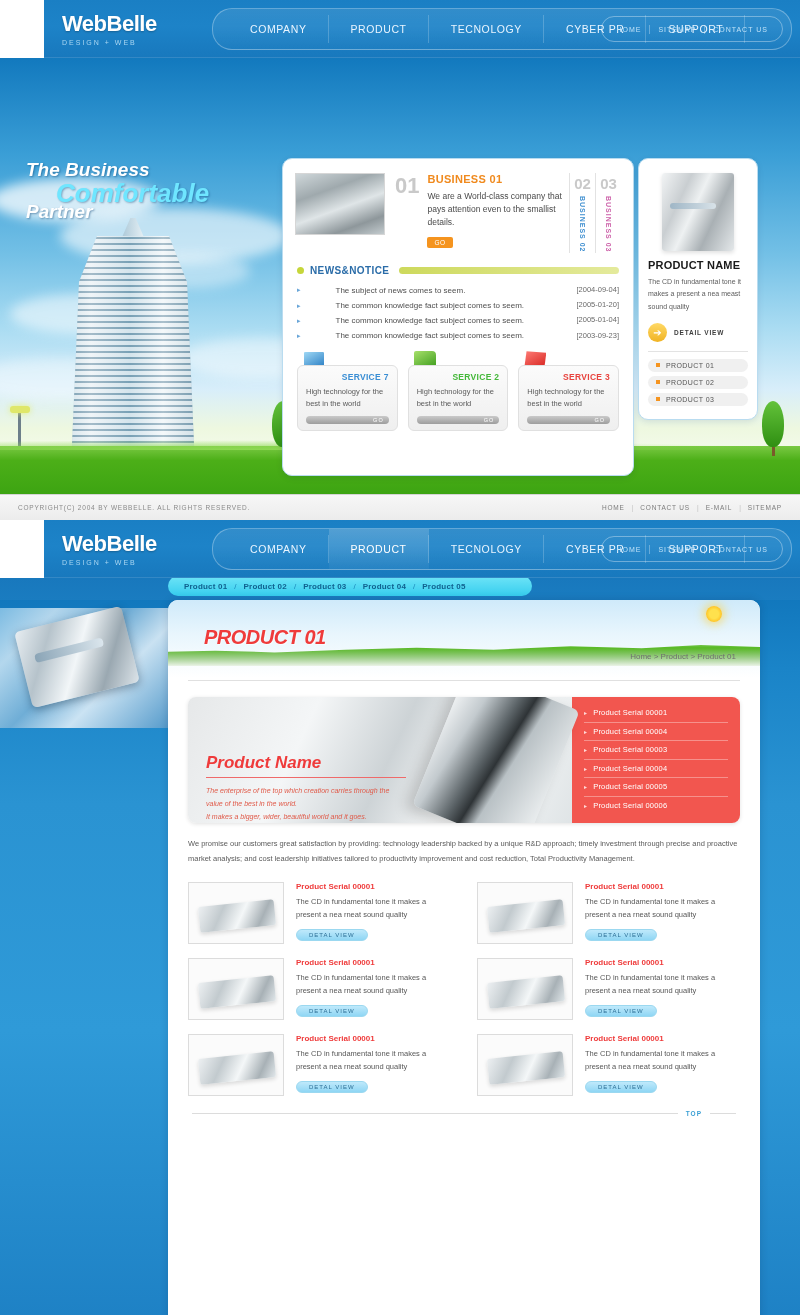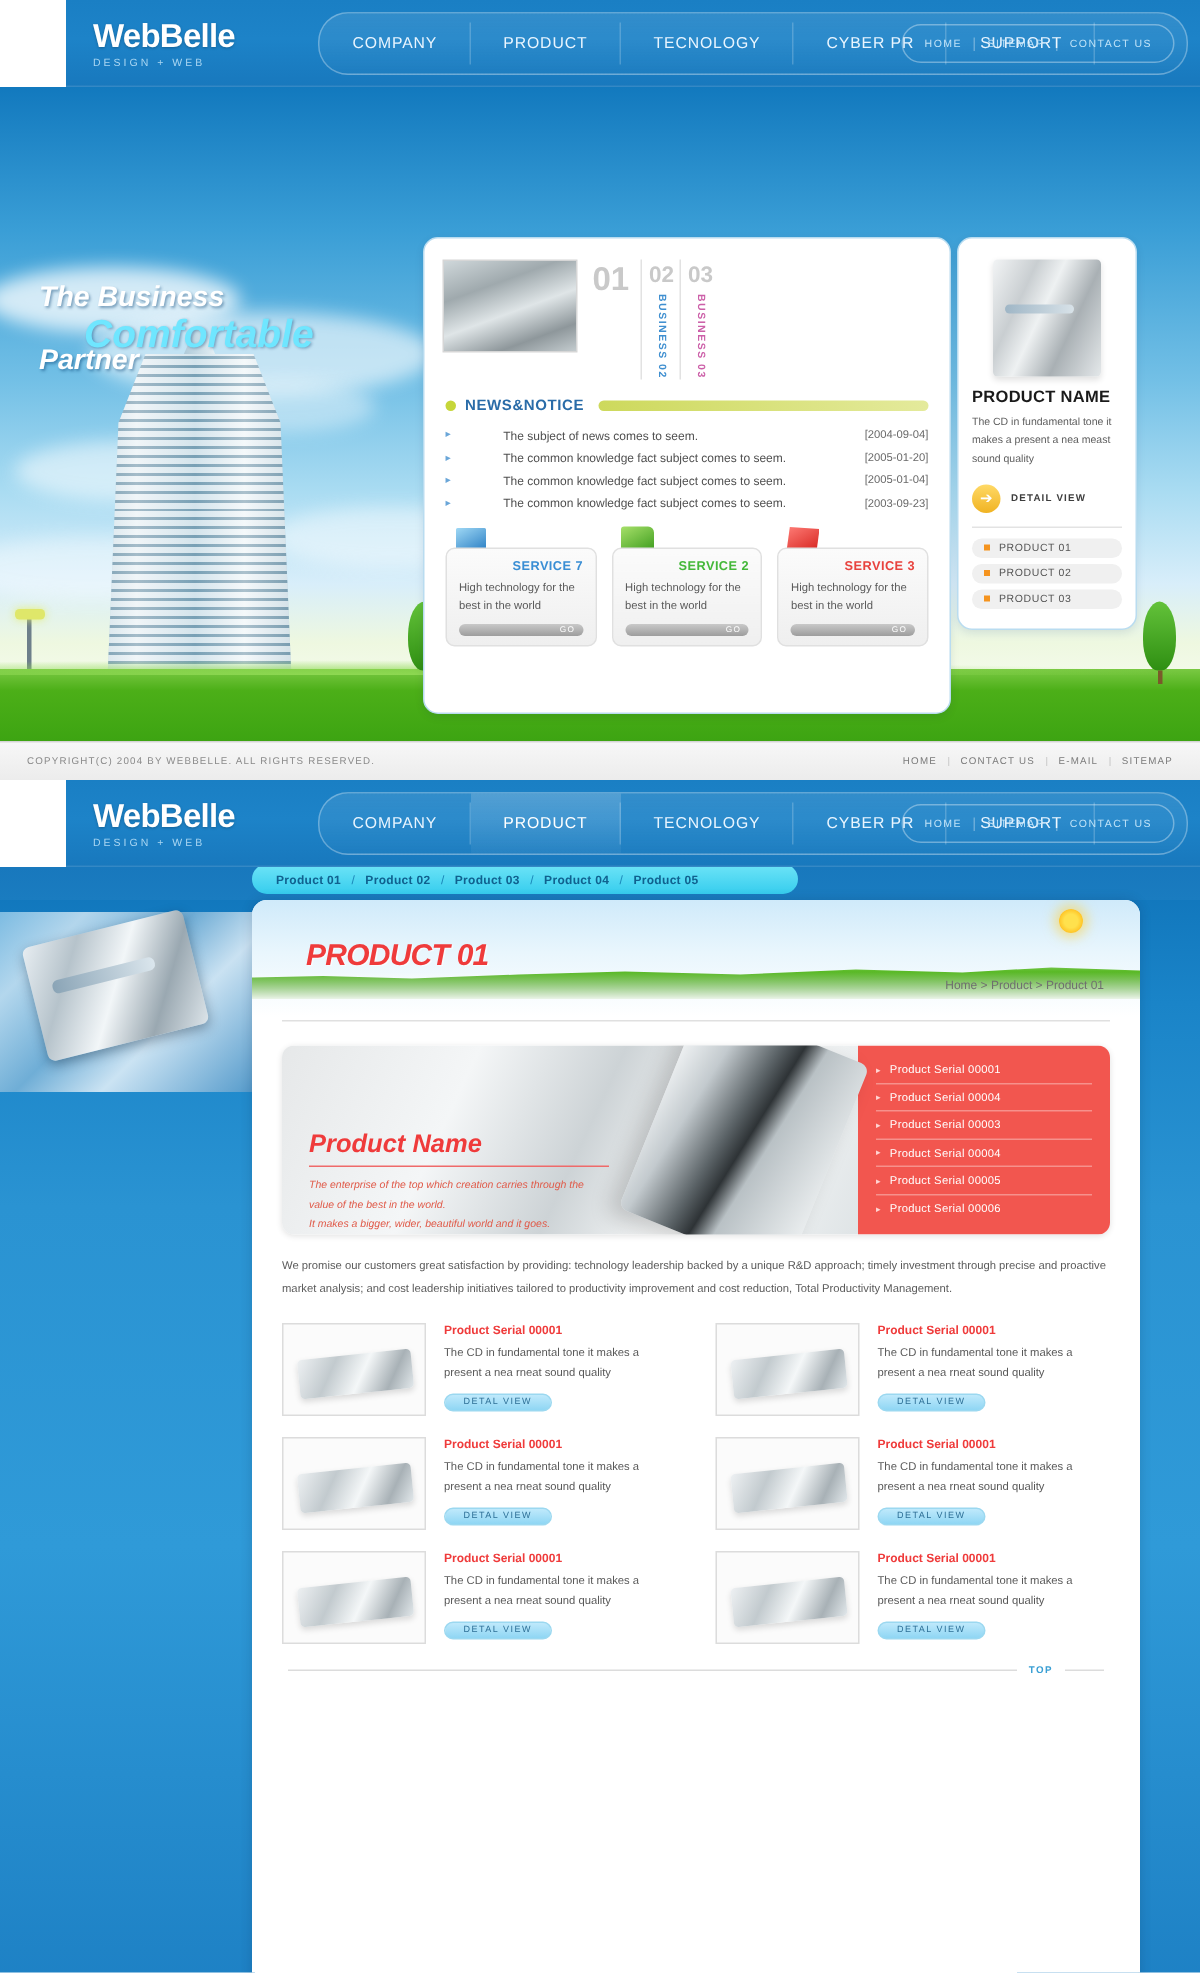--- a/index.html
+++ b/index.html
@@ -29,21 +29,21 @@
   .logo-sub {
     font-size:7px; color:#a9d6f2; letter-spacing:2px; margin-top:4px;
     font-family:"Liberation Sans", sans-serif;
   }
   .navwrap {
     position:absolute; left:168px; top:8px; width:580px; height:42px;
     border:1px solid rgba(255,255,255,.30); border-radius:20px;
     background:linear-gradient(180deg,rgba(255,255,255,.10),rgba(255,255,255,.02));
     display:flex; align-items:center;
   }
-  .nav { display:flex; align-items:center; height:100%; padding-left:0; }
+  .nav { display:flex; align-items:center; height:100%; padding-left:15px; }
   .nav-item {
     position:relative; padding:0 22px; height:100%;
     display:flex; align-items:center; justify-content:center;
     font-size:10.5px; letter-spacing:.6px; color:#e9f5ff; cursor:pointer;
     font-family:"Liberation Sans", sans-serif;
   }
   .nav-item::after {
     content:""; position:absolute; right:0; top:6px; bottom:6px; width:1px;
     background:rgba(255,255,255,.20);
   }
@@ -62,21 +62,21 @@
   .cloud { position:absolute; background:rgba(255,255,255,.75); border-radius:50%; filter:blur(6px); }
   .c1{ left:-10px; top:120px; width:170px; height:44px; }
   .c2{ left:60px; top:150px; width:230px; height:56px; opacity:.8;}
   .c3{ left:10px; top:236px; width:150px; height:40px; opacity:.7;}
   .c4{ left:130px; top:196px; width:120px; height:34px; opacity:.55;}
   .c5{ left:180px; top:280px; width:160px; height:40px; opacity:.6;}
   .c6{ left:-30px; top:300px; width:180px; height:42px; opacity:.55;}
 
   .hero-title { position:absolute; left:26px; top:102px; z-index:6; }
   .ht1, .ht3 { font-size:19px; font-style:italic; font-weight:bold; color:#ffffff;
-    text-shadow:1px 1px 2px rgba(0,60,110,.45); line-height:1.05; font-family:"Liberation Sans", sans-serif;margin-top:29px;}
+    text-shadow:1px 1px 2px rgba(0,60,110,.45); line-height:1.05; font-family:"Liberation Sans", sans-serif;}
   .ht2 { font-size:26px; font-style:italic; font-weight:bold; color:#6fe6ff;
     text-shadow:1px 1px 2px rgba(0,60,110,.4); line-height:1.0; margin-left:30px;
     font-family:"Liberation Sans", sans-serif;}
   .ht3 { margin-top:-4px; }
 
   .tower { position:absolute; left:58px; top:178px; width:150px; height:255px; z-index:4;
     background:
       repeating-linear-gradient(0deg, rgba(30,80,110,.30) 0 2px, rgba(255,255,255,.55) 2px 6px),
       linear-gradient(90deg,#8fb6c9 0%, #dfeaf0 22%, #9fc3d4 48%, #e8f1f5 70%, #7fa6ba 100%);
     clip-path:polygon(26% 0%, 74% 0%, 86% 18%, 92% 100%, 8% 100%, 14% 18%);
@@ -321,20 +321,25 @@
       </div>
     <div class="tree t2">
         <div class="crown"></div>
         <div class="trunk"></div>
       </div>
 
     <div class="card-main">
       <div class="biz">
         <div class="biz-img"></div>
         <div class="biz-num">01</div>
+        <div class="biz-body">
+          <div class="biz-title">BUSINESS 01</div>
+          <div class="biz-text">We are a World-class company that pays attention even to the smallist details.</div>
+          <div class="biz-go">GO</div>
+        </div>
         <div class="biz-tabs">
           <div class="biz-tab b2">
             <div class="n">02</div>
             <div class="v">BUSINESS 02</div>
           </div>
           <div class="biz-tab b3">
             <div class="n">03</div>
             <div class="v">BUSINESS 03</div>
           </div>
         </div>

